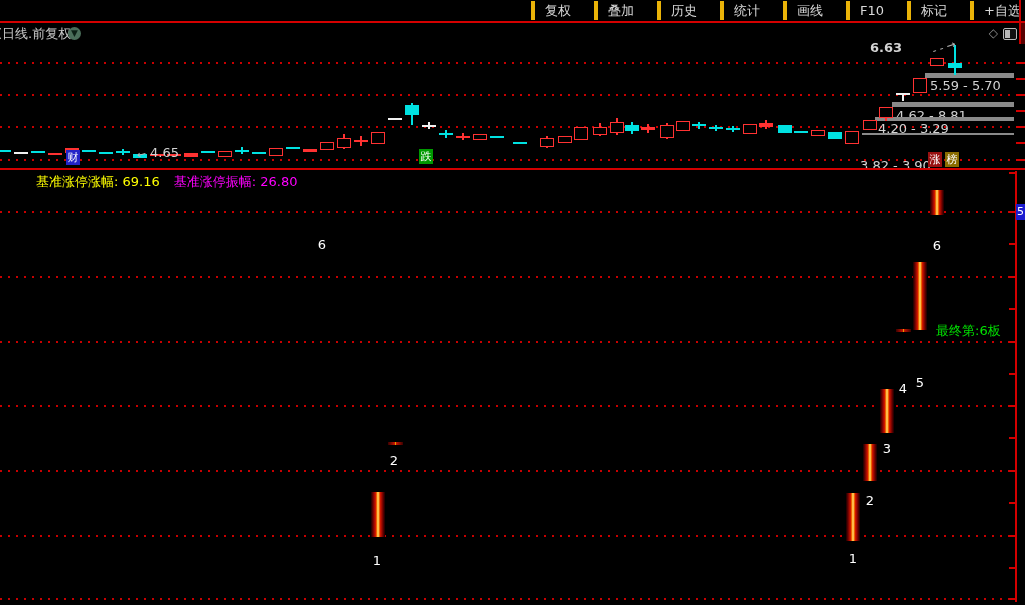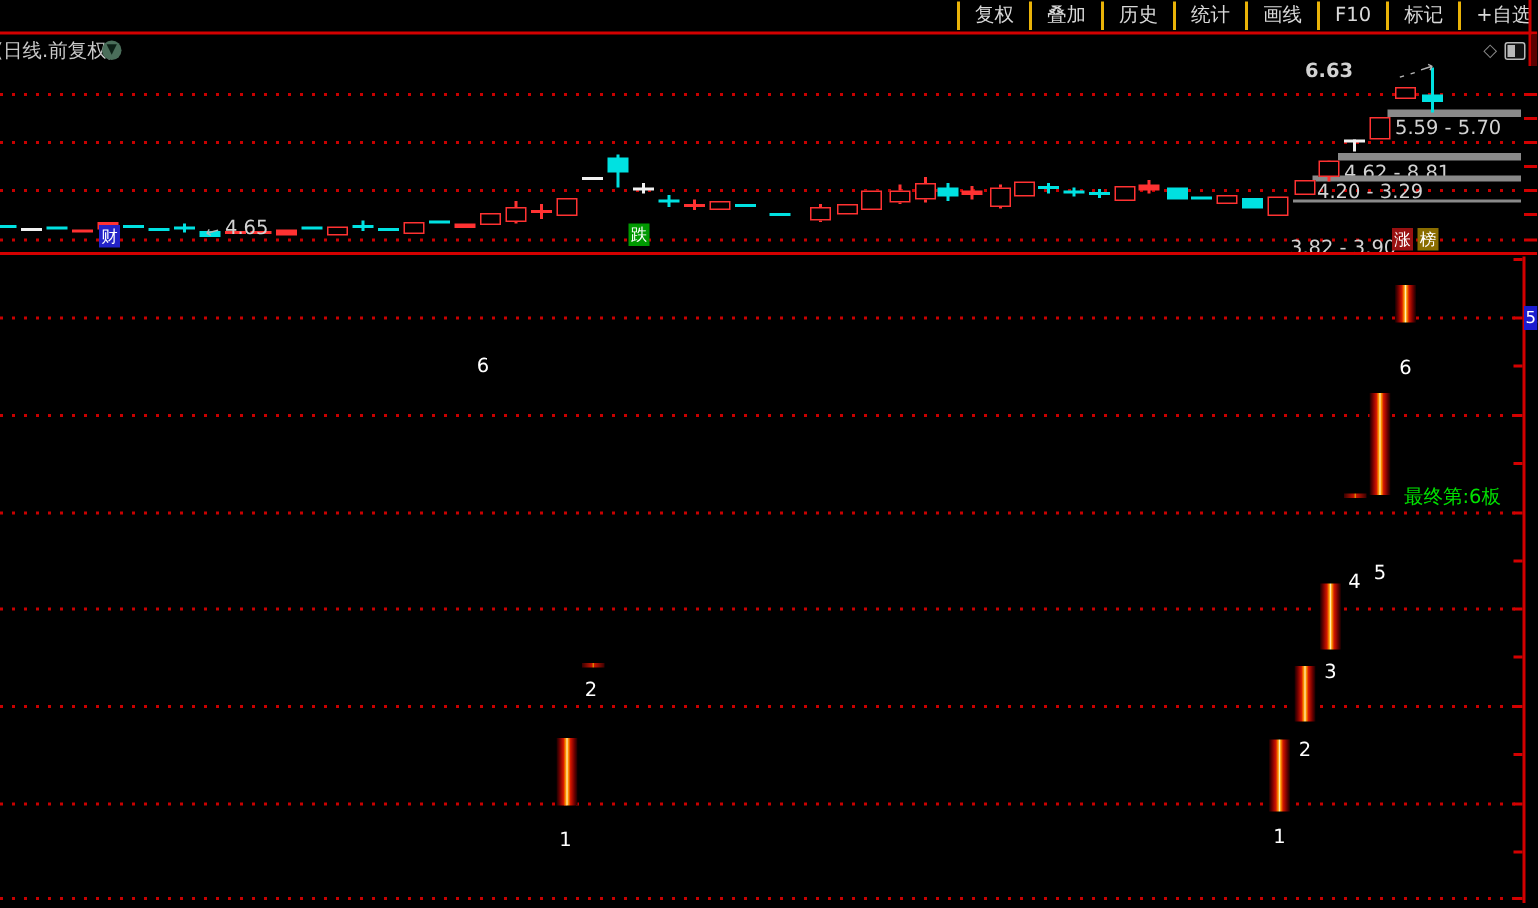--- a/index.html
+++ b/index.html
@@ -4,21 +4,21 @@
 <style>
   html,body{margin:0;padding:0;background:#000;}
   .screen{position:relative;width:1025px;height:605px;background:#000;overflow:hidden;
           font-family:"DejaVu Sans","Liberation Sans",sans-serif;}
   
   .toolbar{position:absolute;left:0;top:0;width:1025px;height:21px;display:flex;align-items:center;}
   .tb-left{display:flex;align-items:center;gap:13px;padding-left:6px;font-size:13px;color:#d9d9d9;white-space:nowrap;}
   .tb-left span{cursor:default;}
   .tb-left .active{color:#00e5ff;}
   .tb-right{position:absolute;right:-6px;top:0;height:21px;display:flex;align-items:center;font-size:13px;color:#d9d9d9;white-space:nowrap;}
-  .tb-right span{padding:0 10px;border-left:2px solid #eab308;line-height:19px;}
+  .tb-right span{padding:0 10px;border-left:4px solid #eab308;line-height:19px;margin-left:13px;}
   .tb-underline{position:absolute;left:0;top:21px;width:1025px;height:2px;background:#d40000;}
   
   .subbar{position:absolute;left:0;top:23px;width:1025px;height:20px;}
   .sub-title{position:absolute;left:-3px;top:2px;font-size:13px;color:#c9c9c9;white-space:nowrap;}
   .chev-circle{position:absolute;left:68px;top:4px;width:13px;height:13px;border-radius:50%;
                background:#4a6e5a;color:#0c2016;font-size:9px;line-height:13px;text-align:center;}
   .diamond-icon{position:absolute;right:27px;top:3px;color:#8a8a8a;font-size:12px;line-height:14px;}
   .panel-icon{position:absolute;right:8px;top:5px;width:12px;height:10px;border:1px solid #b8b8b8;border-radius:2px;background:#111;}
   .panel-icon i{position:absolute;left:1px;top:1px;width:5px;height:8px;background:#b8b8b8;}
   .right-sep{position:absolute;left:1019px;top:0;width:2px;height:44px;background:#c80000;}
@@ -63,20 +63,24 @@
     <span class="sub-title">(日线.前复权)</span>
     <span class="chev-circle">▼</span>
     <span class="diamond-icon">◇</span>
     <span class="panel-icon">
         <i></i>
       </span>
   </div>
   <div class="right-sep"></div>
   <div class="right-strip"></div>
 
+  <div class="ind-header" id="ind-header">
+      <span style="color: rgb(255, 255, 0);">基准涨停涨幅: 69.16</span>
+      <span style="color: rgb(255, 0, 255);">基准涨停振幅: 26.80</span>
+    </div>
 
   <div class="abs" id="chart-layer" style="left:0;top:0;width:1025px;height:605px;">
       <div class="gridline" style="position: absolute; left: 0px; top: 62px; width: 1014px;"></div>
       <div class="gridline" style="position: absolute; left: 0px; top: 94px; width: 1014px;"></div>
       <div class="gridline" style="position: absolute; left: 0px; top: 126px; width: 1014px;"></div>
       <div class="gridline" style="position: absolute; left: 0px; top: 159px; width: 1014px;"></div>
       <div class="gridline" style="position: absolute; left: 0px; top: 211px; width: 1014px;"></div>
       <div class="gridline" style="position: absolute; left: 0px; top: 276px; width: 1014px;"></div>
       <div class="gridline" style="position: absolute; left: 0px; top: 341px; width: 1014px;"></div>
       <div class="gridline" style="position: absolute; left: 0px; top: 405px; width: 1014px;"></div>

